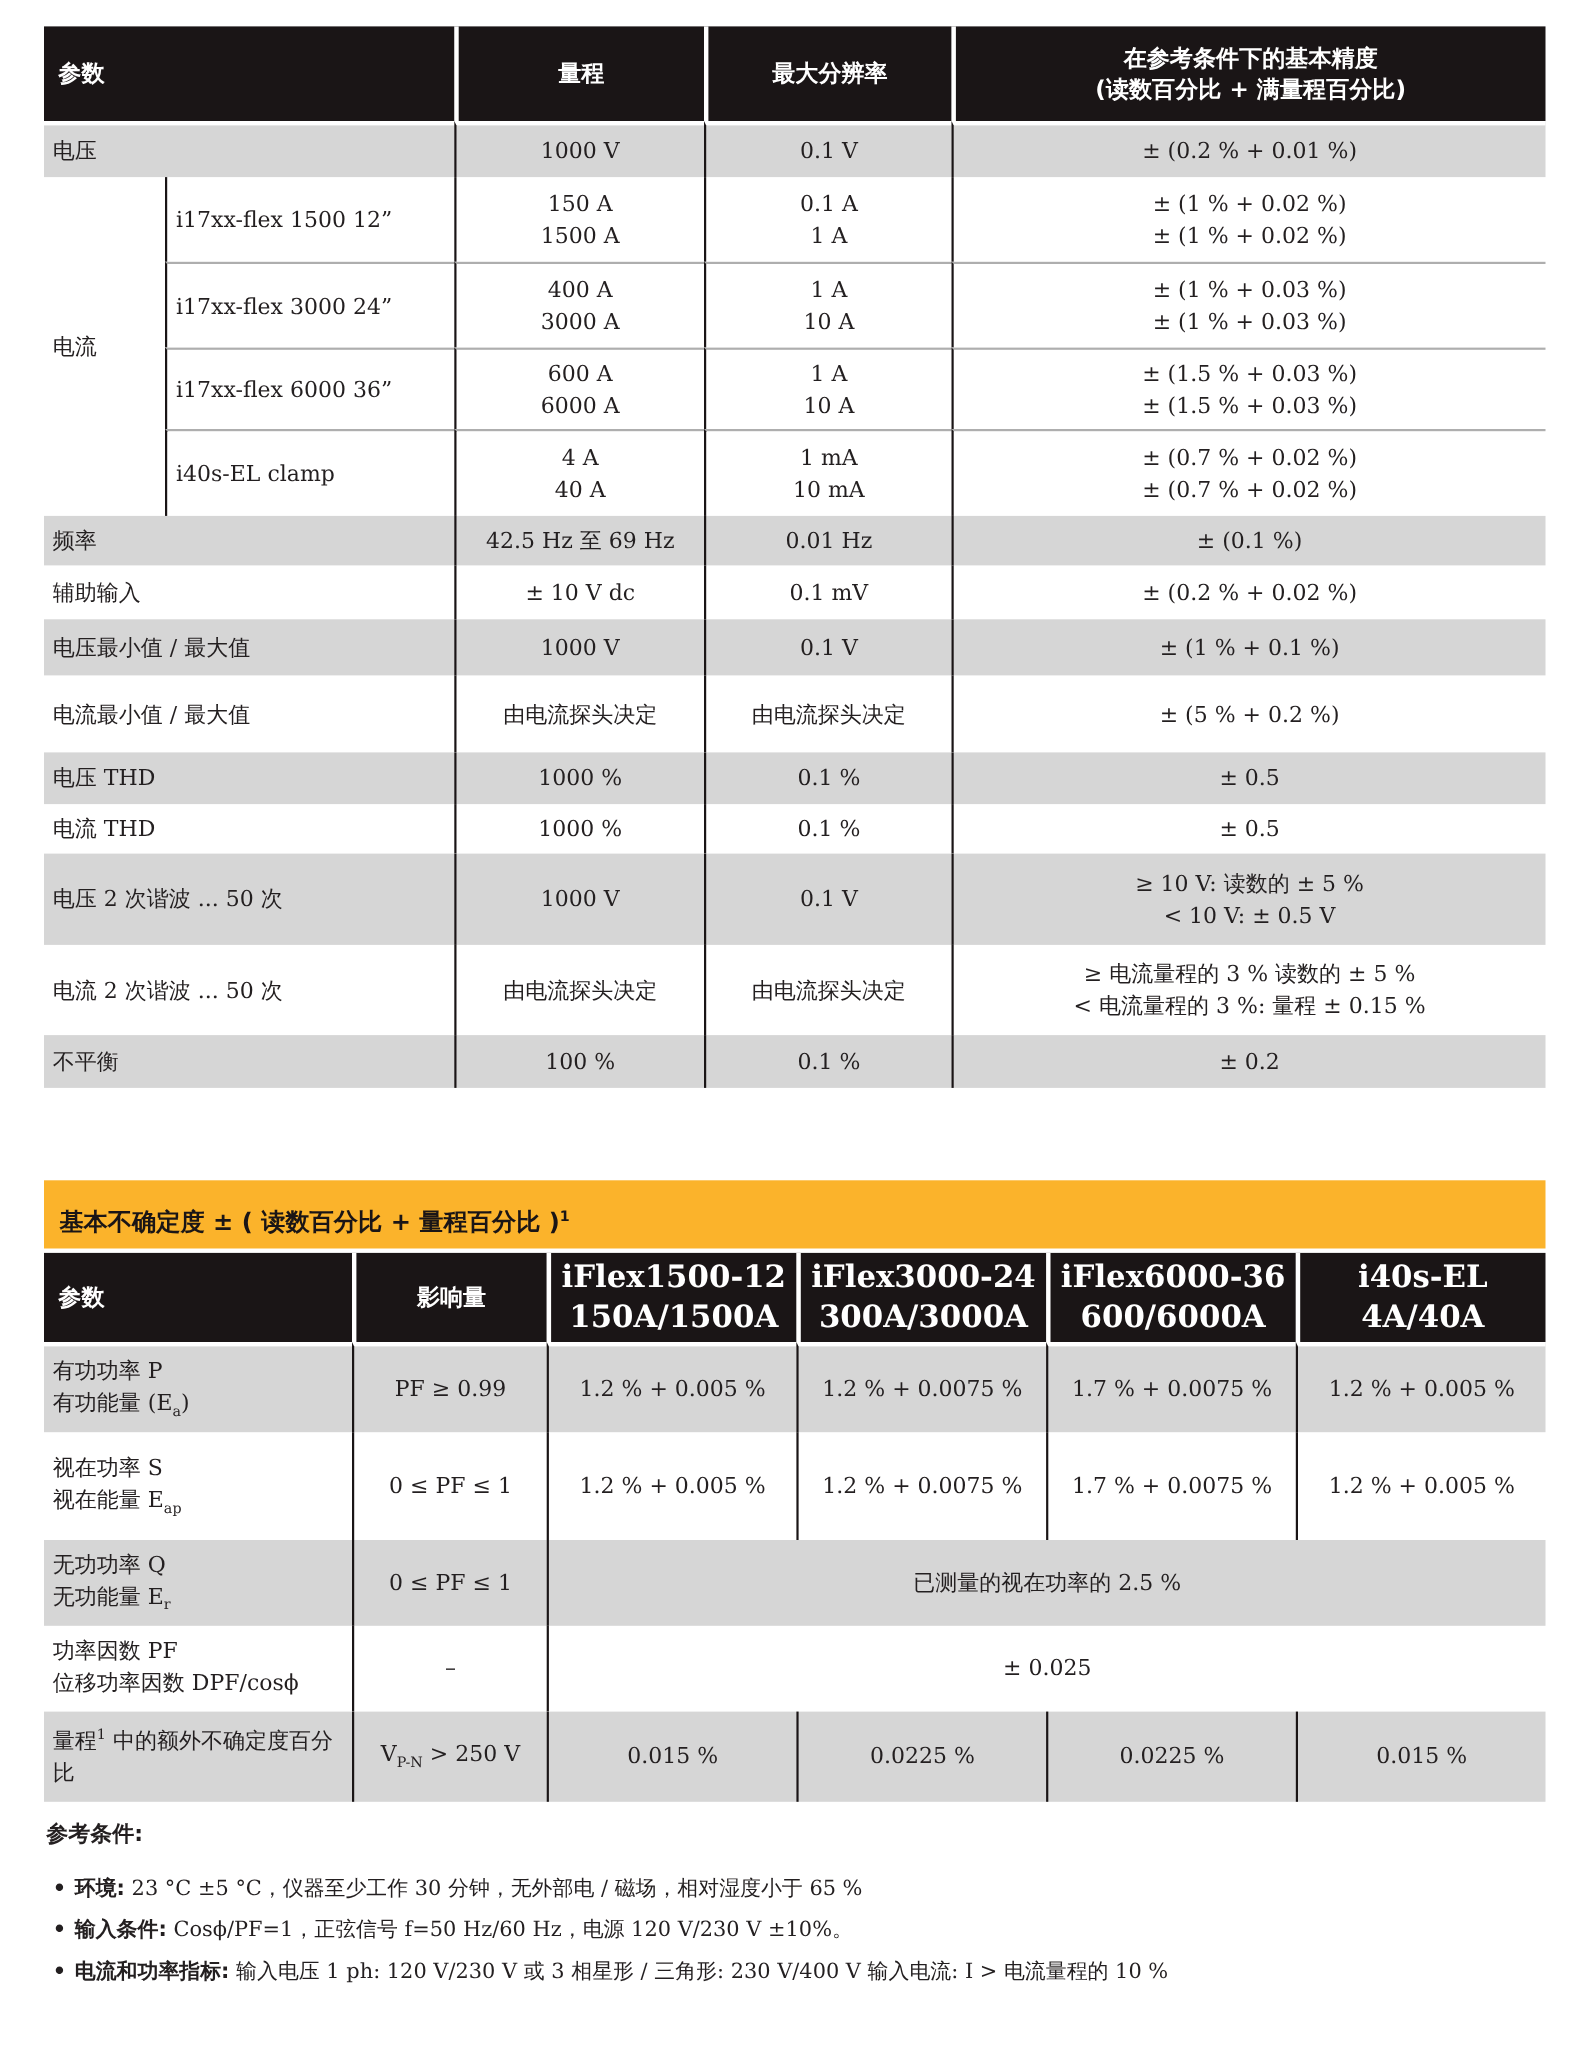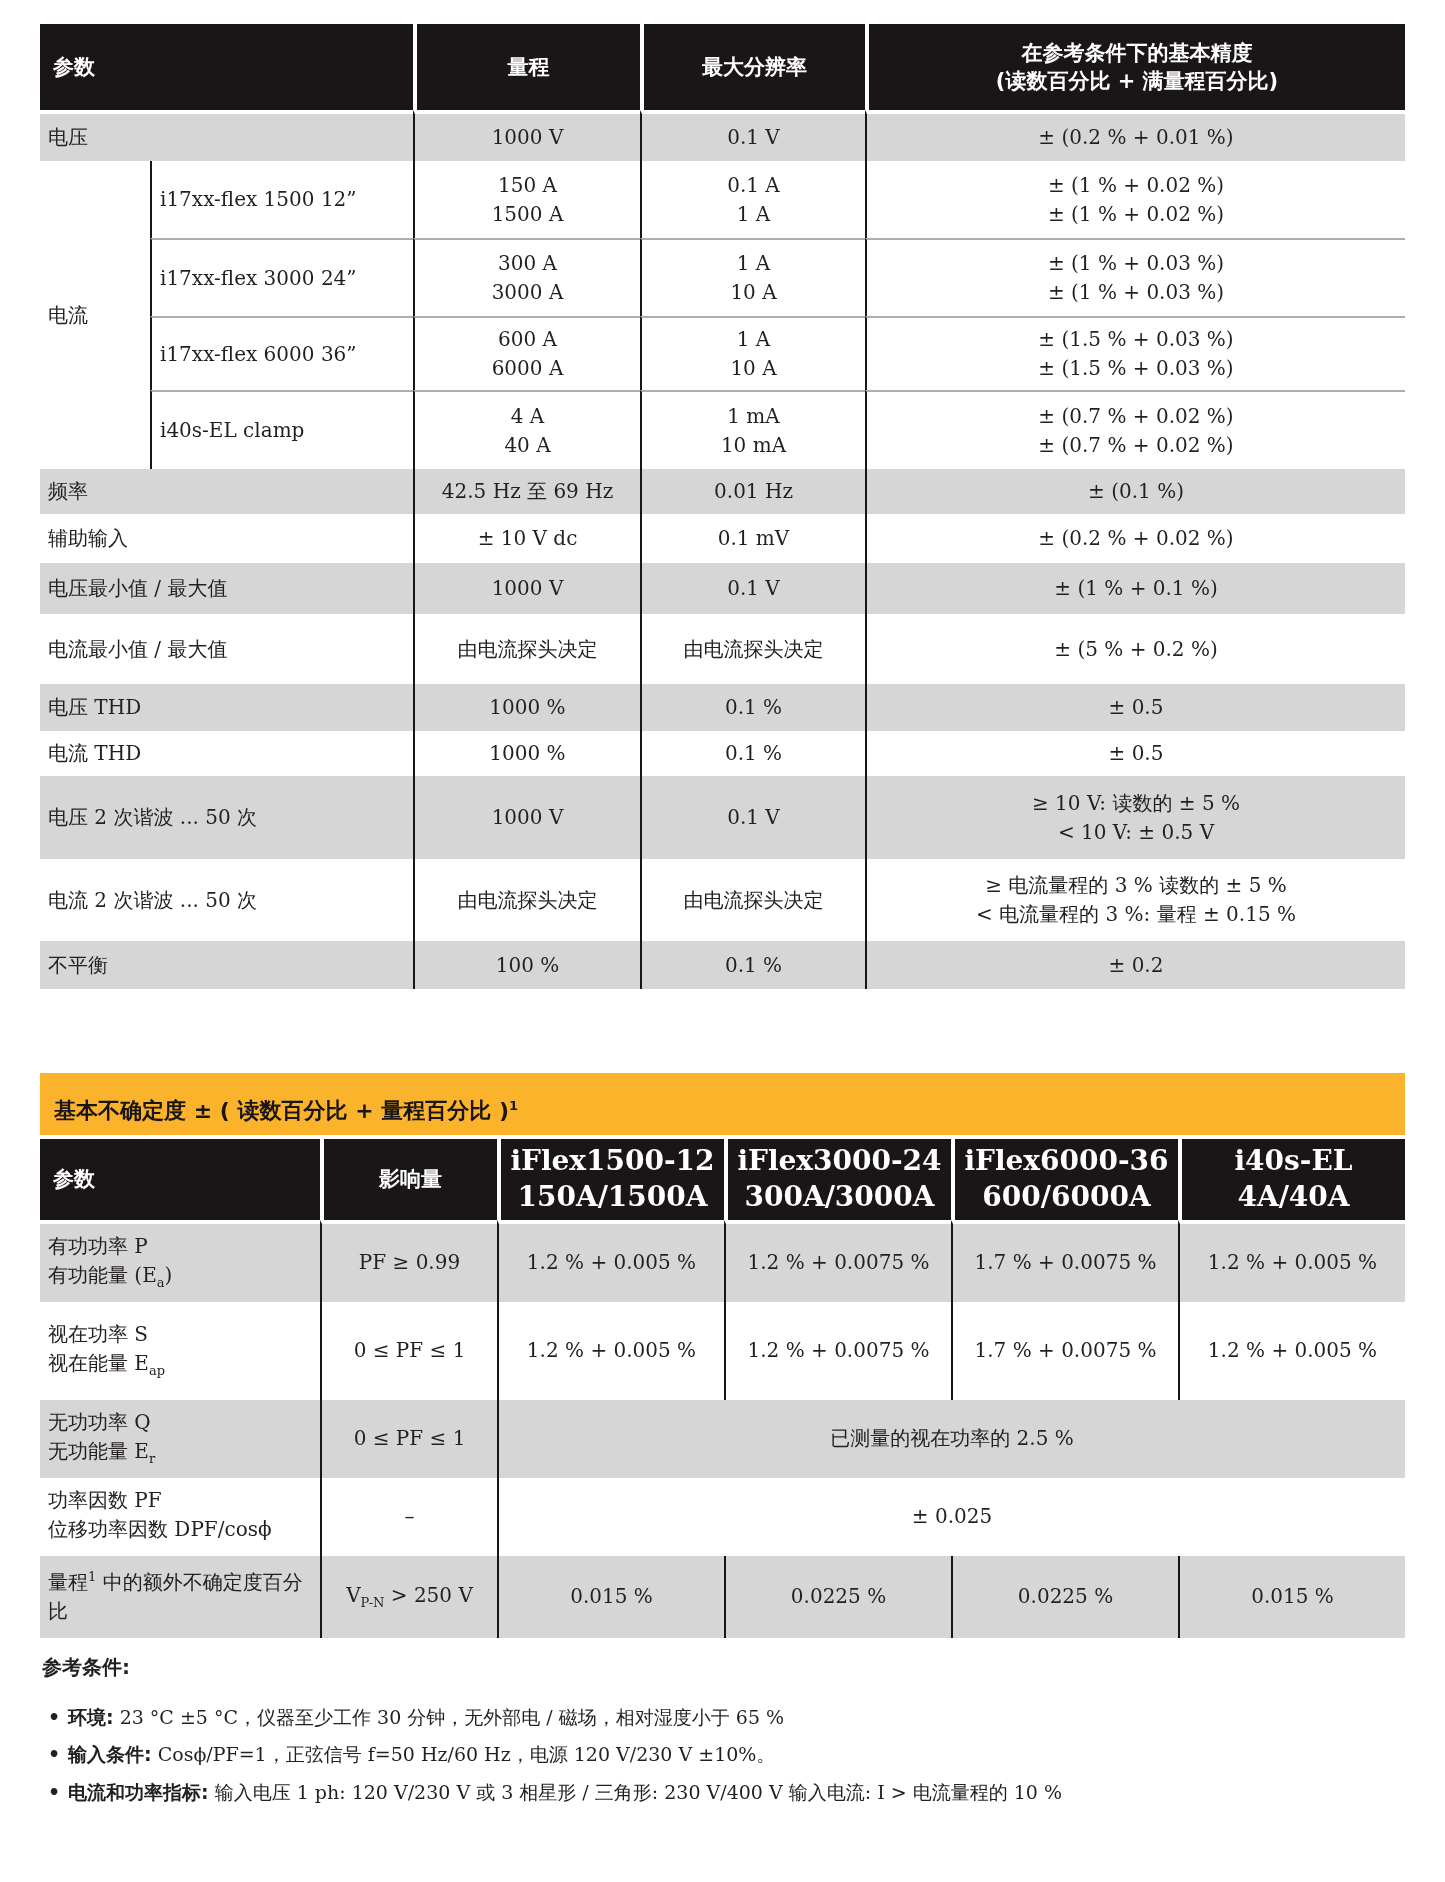--- a/index.html
+++ b/index.html
@@ -92,21 +92,21 @@
               <div>1 A</div>
             </td>
             <td class="v">
               <div>± (1 % + 0.02 %)</div>
               <div>± (1 % + 0.02 %)</div>
             </td>
           </tr>
           <tr class="sub" style="height:78px">
             <td class="label v">i17xx-flex 3000 24”</td>
             <td class="v">
-              <div>300 A</div>
+              <div>400 A</div>
               <div>3000 A</div>
             </td>
             <td class="v">
               <div>1 A</div>
               <div>10 A</div>
             </td>
             <td class="v">
               <div>± (1 % + 0.03 %)</div>
               <div>± (1 % + 0.03 %)</div>
             </td>

